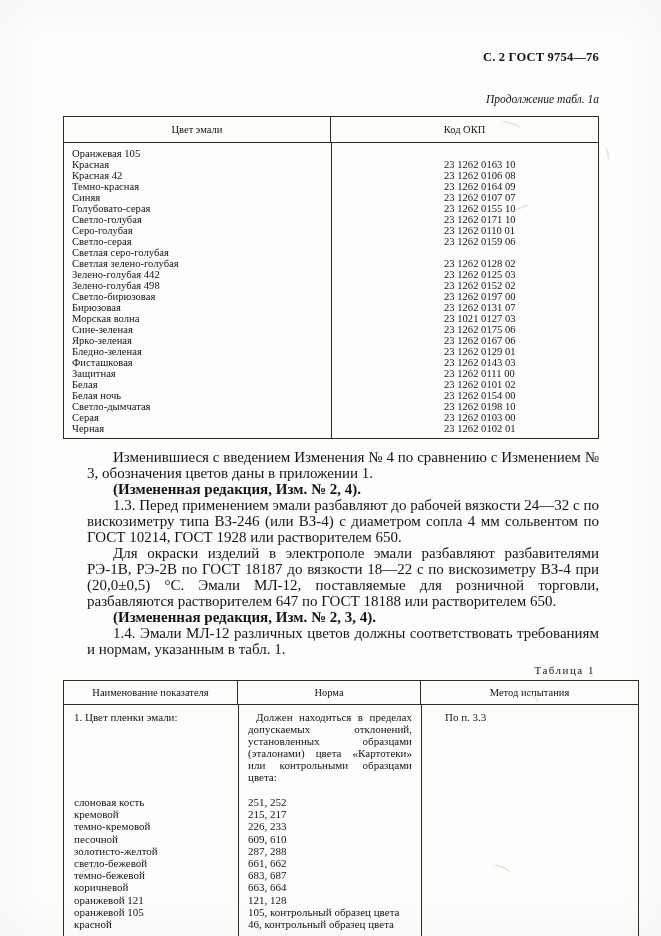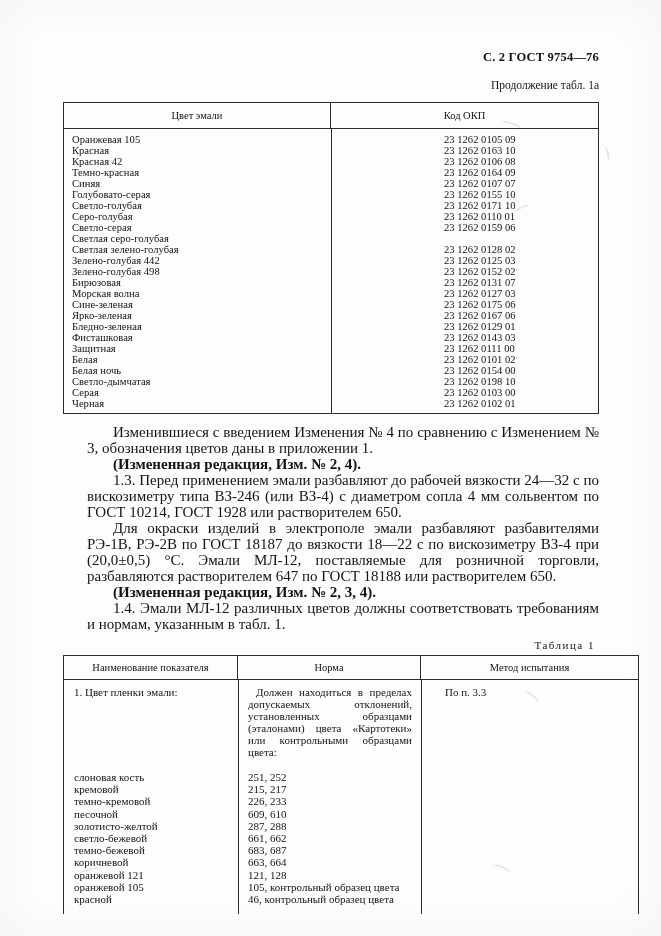--- a/index.html
+++ b/index.html
@@ -12,21 +12,21 @@
   }
   .page {
     position:relative;
     width:661px; height:936px;
     padding:50px 62px 0 63px;
     background:#fdfdfc;
     box-shadow: inset 0 0 45px rgba(60,60,55,0.05);
     overflow:hidden;
   }
   .doc-header { font-weight:bold; font-size:12.5px; letter-spacing:.2px;text-align:right; }
-  .continuation { margin-top:14px; text-align:right; font-size:11.5px; }
+  .continuation { margin-top:28px; text-align:right; font-style:italic; font-size:11.5px; }
 
   
   .t1a { margin-top:11px; border:1px solid #2b2b28; width:536px; }
   .t1a-header { display:flex; border-bottom:1px solid #2b2b28; font-size:10.5px; }
   .t1a-h1 { width:267px; border-right:1px solid #2b2b28; text-align:center; padding:7px 2px; }
   .t1a-h2 { flex:1; text-align:center; padding:7px 2px; }
   .t1a-body { position:relative; padding:5px 0 4px; font-size:10.6px; }
   .t1a-body::before { content:""; position:absolute; left:267px; top:0; bottom:0; width:1px; background:#2b2b28; }
   .t1a-row { display:flex; line-height:11px;gap:15px; }
   .t1a-name { width:267px; padding-left:8px; }
@@ -77,21 +77,20 @@
 
   <div class="t1a">
     <div class="t1a-header">
       <div class="t1a-h1">Цвет эмали</div>
       <div class="t1a-h2">Код ОКП</div>
     </div>
     <div class="t1a-body">
 
         <div class="t1a-row">
           <div class="t1a-name">Оранжевая 105</div>
-          <div class="t1a-code">23 1262 0105 09</div>
         </div>
 
         <div class="t1a-row">
           <div class="t1a-name">Красная</div>
           <div class="t1a-code">23 1262 0163 10</div>
         </div>
 
         <div class="t1a-row">
           <div class="t1a-name">Красная 42</div>
           <div class="t1a-code">23 1262 0106 08</div>
@@ -139,29 +138,33 @@
         <div class="t1a-row">
           <div class="t1a-name">Зелено-голубая 442</div>
           <div class="t1a-code">23 1262 0125 03</div>
         </div>
 
         <div class="t1a-row">
           <div class="t1a-name">Зелено-голубая 498</div>
           <div class="t1a-code">23 1262 0152 02</div>
         </div>
 
+        <div class="t1a-row">
+          <div class="t1a-name">Светло-бирюзовая</div>
+          <div class="t1a-code">23 1262 0197 00</div>
+        </div>
 
         <div class="t1a-row">
           <div class="t1a-name">Бирюзовая</div>
           <div class="t1a-code">23 1262 0131 07</div>
         </div>
 
         <div class="t1a-row">
           <div class="t1a-name">Морская волна</div>
-          <div class="t1a-code">23 1262 0127 03</div>
+          <div class="t1a-code">23 1021 0127 03</div>
         </div>
 
         <div class="t1a-row">
           <div class="t1a-name">Сине-зеленая</div>
           <div class="t1a-code">23 1262 0175 06</div>
         </div>
 
         <div class="t1a-row">
           <div class="t1a-name">Ярко-зеленая</div>
           <div class="t1a-code">23 1262 0167 06</div>

